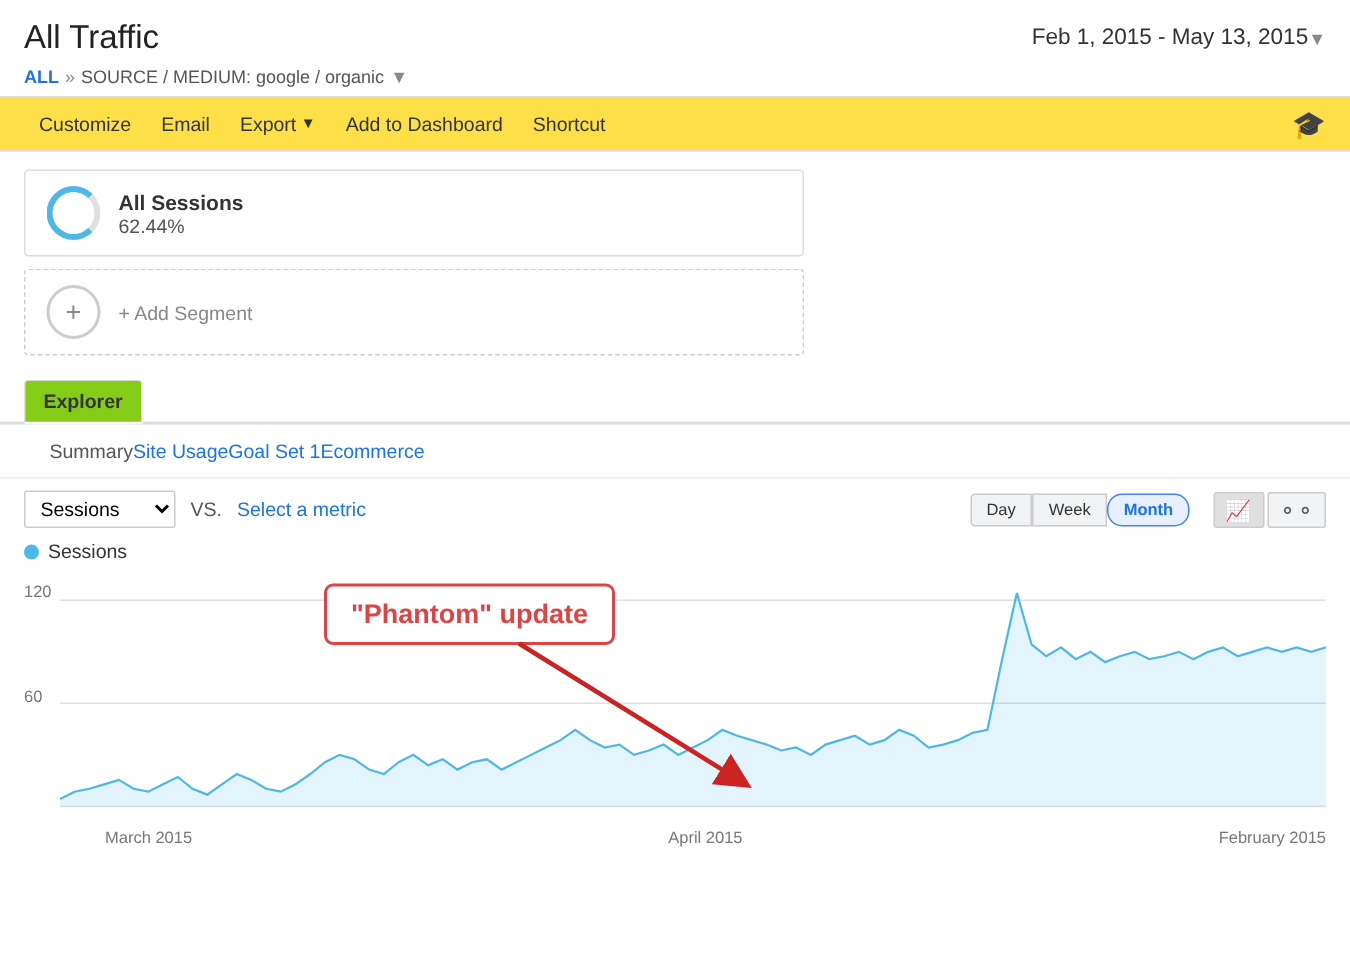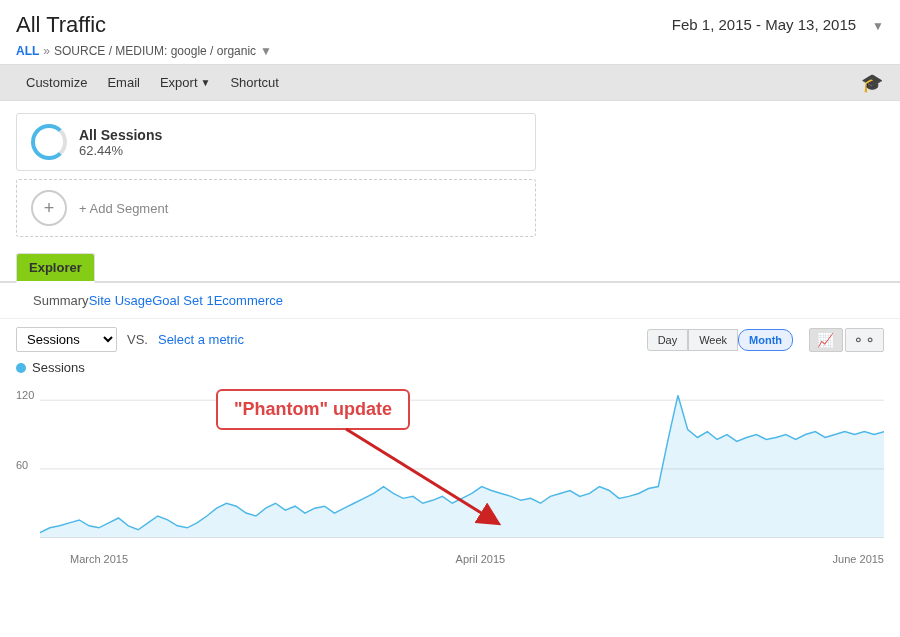--- a/index.html
+++ b/index.html
@@ -1,31 +1,31 @@
 <!DOCTYPE html>
 <html><head>
   <meta charset="utf-8">
   <style>
     * { box-sizing: border-box; margin: 0; padding: 0; }
     body { font-family: Arial, sans-serif; font-size: 13px; color: #333; background: #fff; width: 900px; height: 637px; overflow: hidden; }
 
     
     .header { padding: 12px 16px 4px 16px; display: flex; justify-content: space-between; align-items: flex-start; }
     .page-title { font-size: 22px; font-weight: normal; color: #222; }
-    .date-range { font-size: 15px; color: #333; display: flex; align-items: flex-end; gap: 16px; margin-top: 4px; }
+    .date-range { font-size: 15px; color: #333; display: flex; align-items: flex-end; gap: 0; margin-top: 4px; }
     .date-range-arrow { color: #888; font-size: 12px; }
 
     
     .breadcrumb { padding: 2px 16px 6px 16px; font-size: 12px; color: #555; display: flex; align-items: center; gap: 4px; }
     .breadcrumb .all-link { color: #1a73e8; font-weight: bold; text-decoration: none; }
     .breadcrumb .sep { color: #888; }
     .breadcrumb .source { color: #555; }
 
     
-    .toolbar { background: #e5e5e5; border-top: 1px solid #ddd; border-bottom: 1px solid #ddd; padding: 6px 16px; display: flex; align-items: center; gap: 0; }
+    .toolbar { background: #fde047; border-top: 1px solid #ddd; border-bottom: 1px solid #ddd; padding: 6px 16px; display: flex; align-items: center; gap: 0; }
     .toolbar-btn { background: none; border: none; font-size: 13px; color: #333; padding: 4px 10px; cursor: pointer; text-decoration: none; display: inline-flex; align-items: center; gap: 3px; }
     .toolbar-right { margin-left: auto; }
     .graduation-icon { font-size: 18px; color: #555; }
 
     
     .segments-area { padding: 12px 16px; display: flex; flex-direction: column; gap: 8px; }
     .segment-box { border: 1px solid #ddd; border-radius: 3px; padding: 10px 14px; display: flex; align-items: center; gap: 12px; max-width: 520px; }
     .segment-circle { width: 36px; height: 36px; border-radius: 50%; border: 4px solid #4db8e8; border-right-color: #e0e0e0; display: inline-block; flex-shrink: 0; }
     .segment-info .segment-name { font-size: 14px; color: #333; font-weight: bold; }
     .segment-info .segment-pct { font-size: 13px; color: #555; }
@@ -86,20 +86,21 @@
   <span style="cursor:pointer; color:#888;">▼</span>
 </div>
 
 <div class="toolbar">
   <button class="toolbar-btn">Customize</button>
   <button class="toolbar-btn">Email</button>
   <button class="toolbar-btn">
     <span>Export</span>
     <span style="font-size:10px;">▼</span>
   </button>
+  <button class="toolbar-btn">Add to Dashboard</button>
   <button class="toolbar-btn">Shortcut</button>
   <div class="toolbar-right" style="margin-left:auto;">
     <span class="graduation-icon">🎓</span>
   </div>
 </div>
 
 <div class="segments-area">
   <div class="segment-box">
     <div class="segment-circle"></div>
     <div class="segment-info">
@@ -172,16 +173,16 @@
       <line x1="0" y1="160" x2="860" y2="160" stroke="#e0e0e0" stroke-width="1"></line>
 
       <path d="M0,155 L10,150 L20,148 L30,145 L40,142 L50,148 L60,150 L70,145 L80,140 L90,148 L100,152 L110,145 L120,138 L130,142 L140,148 L150,150 L160,145 L170,138 L180,130 L190,125 L200,128 L210,135 L220,138 L230,130 L240,125 L250,132 L260,128 L270,135 L280,130 L290,128 L300,135 L310,130 L320,125 L330,120 L340,115 L350,108 L360,115 L370,120 L380,118 L390,125 L400,122 L410,118 L420,125 L430,120 L440,115 L450,108 L460,112 L470,115 L480,118 L490,122 L500,120 L510,125 L520,118 L530,115 L540,112 L550,118 L560,115 L570,108 L580,112 L590,120 L600,118 L610,115 L620,110 L630,108 L640,60 L650,15 L660,50 L670,58 L680,52 L690,60 L700,55 L710,62 L720,58 L730,55 L740,60 L750,58 L760,55 L770,60 L780,55 L790,52 L800,58 L810,55 L820,52 L830,55 L840,52 L850,55 L860,52 L860,160 L0,160 Z" fill="rgba(77,184,232,0.15)"></path>
 
       <polyline points="0,155 10,150 20,148 30,145 40,142 50,148 60,150 70,145 80,140 90,148 100,152 110,145 120,138 130,142 140,148 150,150 160,145 170,138 180,130 190,125 200,128 210,135 220,138 230,130 240,125 250,132 260,128 270,135 280,130 290,128 300,135 310,130 320,125 330,120 340,115 350,108 360,115 370,120 380,118 390,125 400,122 410,118 420,125 430,120 440,115 450,108 460,112 470,115 480,118 490,122 500,120 510,125 520,118 530,115 540,112 550,118 560,115 570,108 580,112 590,120 600,118 610,115 620,110 630,108 640,60 650,15 660,50 670,58 680,52 690,60 700,55 710,62 720,58 730,55 740,60 750,58 760,55 770,60 780,55 790,52 800,58 810,55 820,52 830,55 840,52 850,55 860,52" fill="none" stroke="#4db8e8" stroke-width="1.5"></polyline>
     </svg>
 
     <div class="x-axis" style="margin-left:24px;gap:12px;">
       <span>March 2015</span>
       <span>April 2015</span>
-      <span>June 2015</span>
+      <span>February 2015</span>
     </div>
   </div>
 </div>
 
 </body></html>

